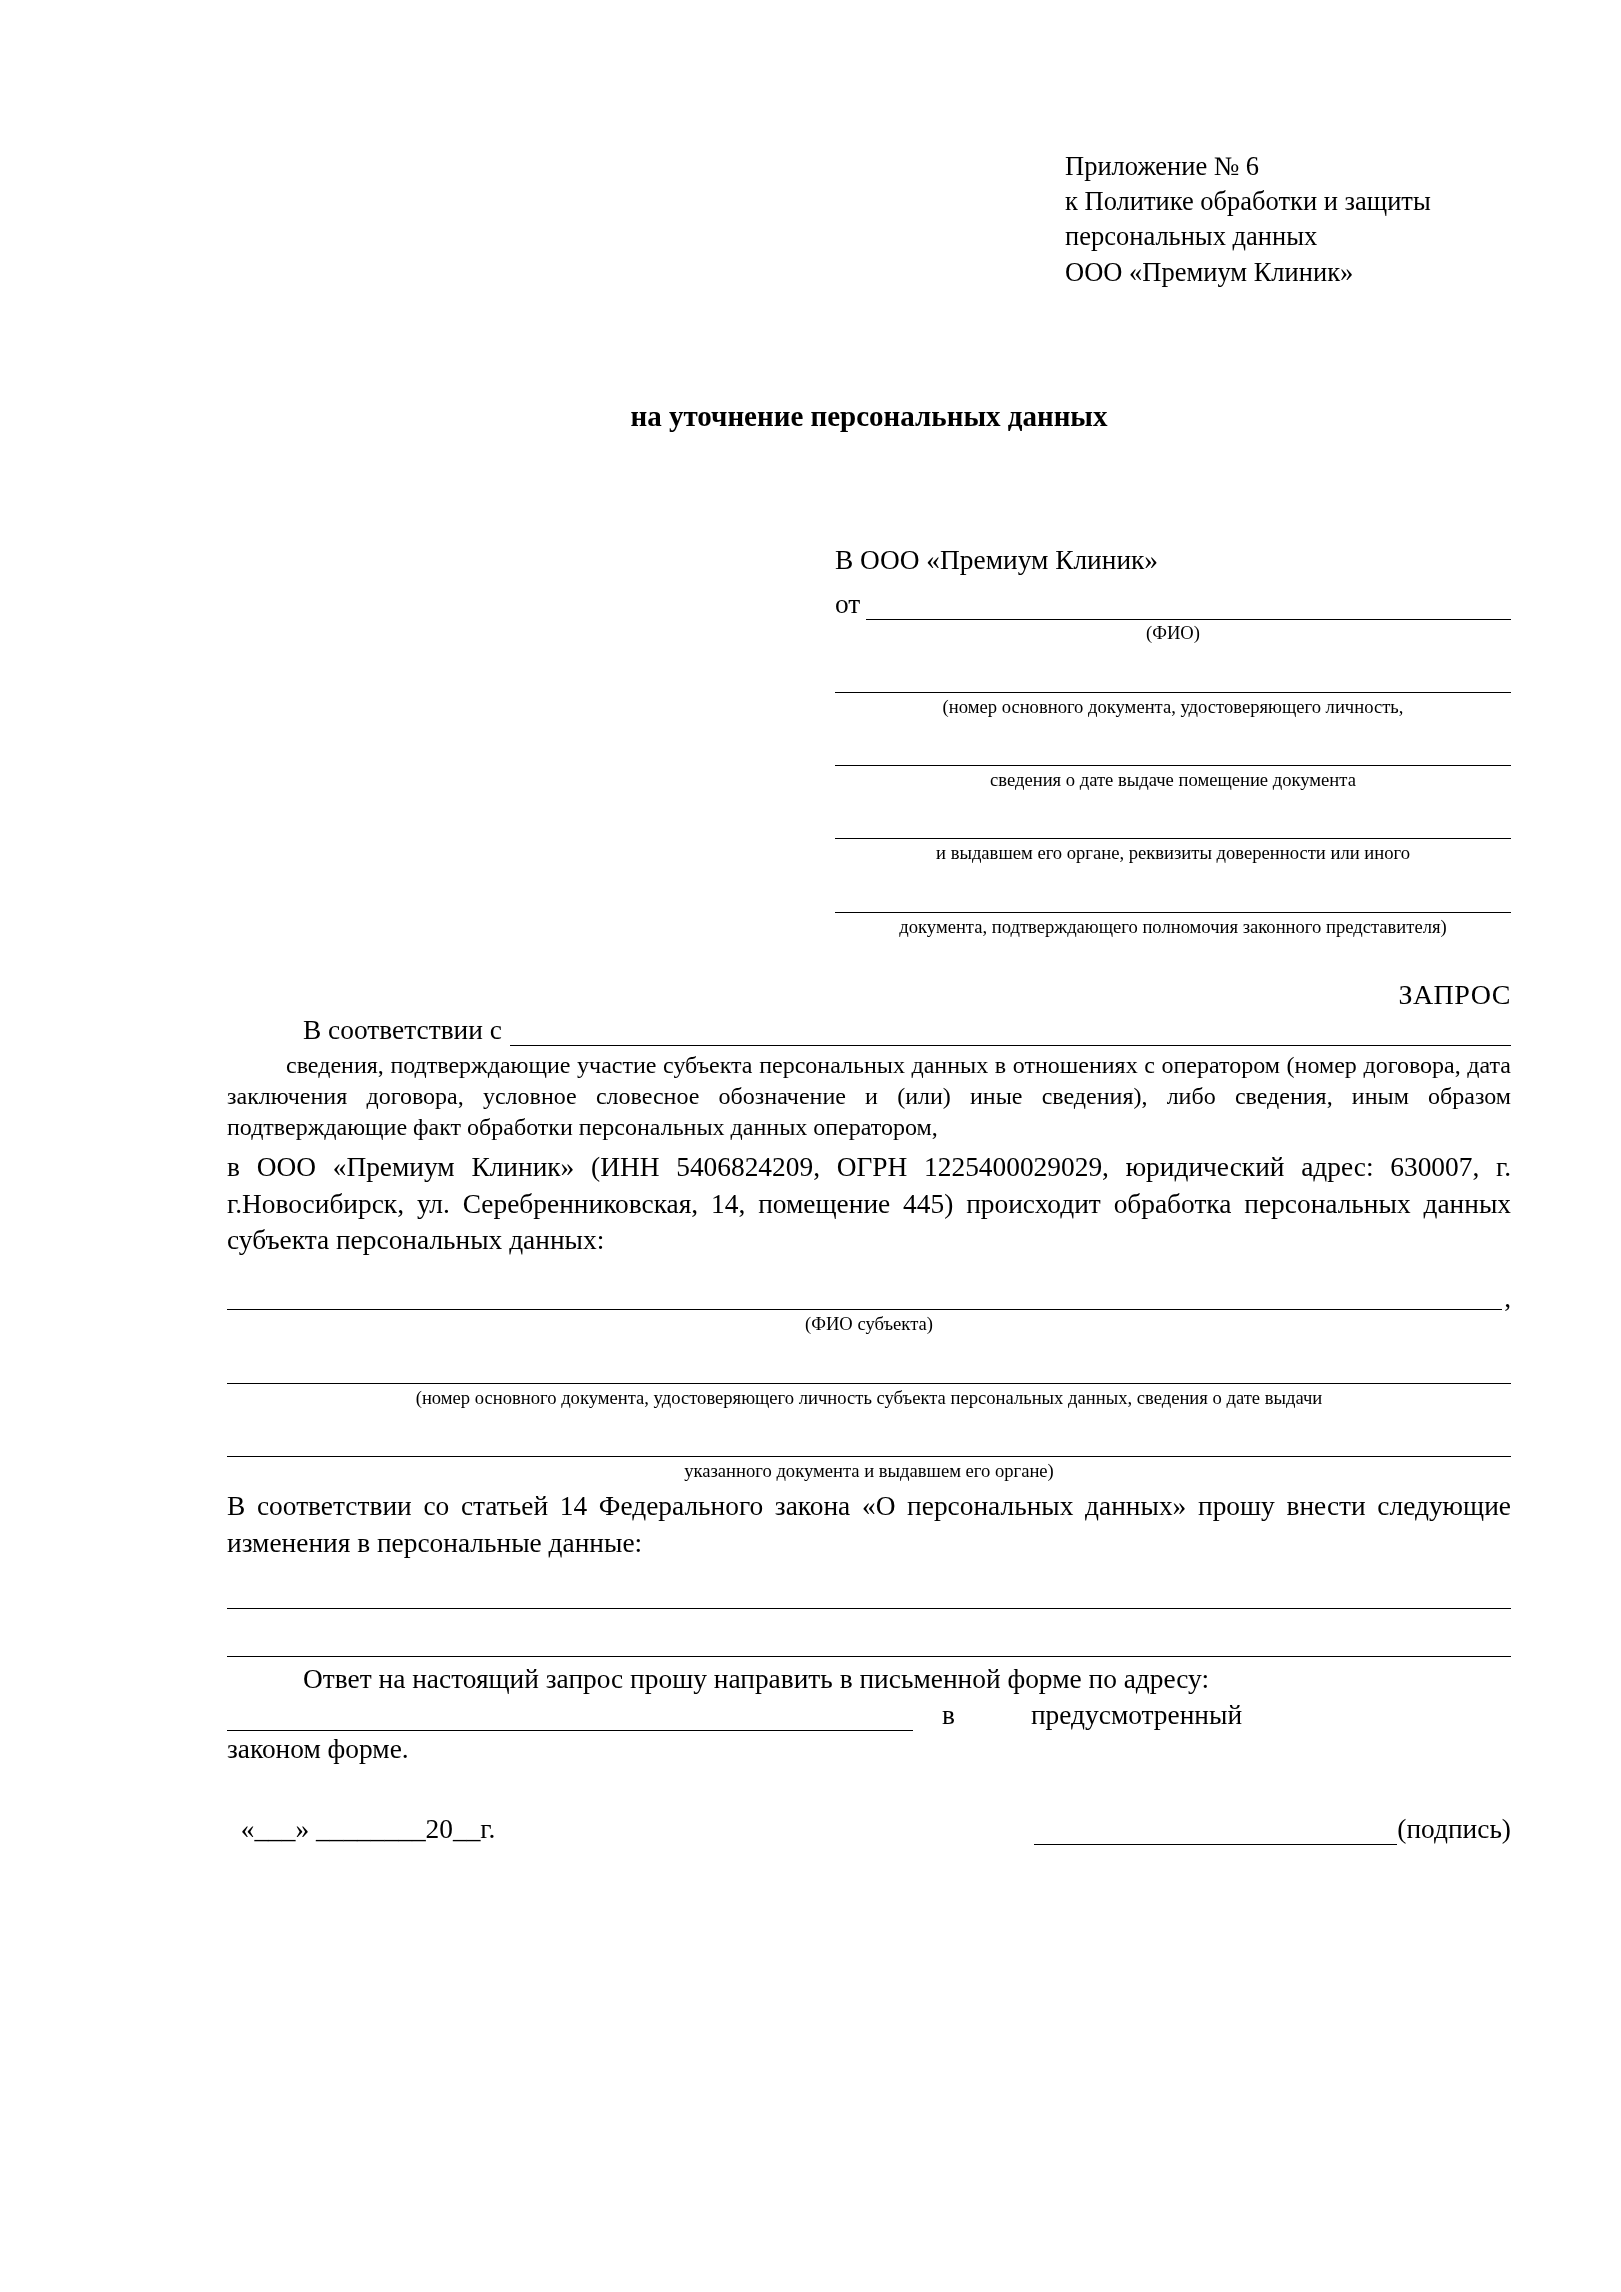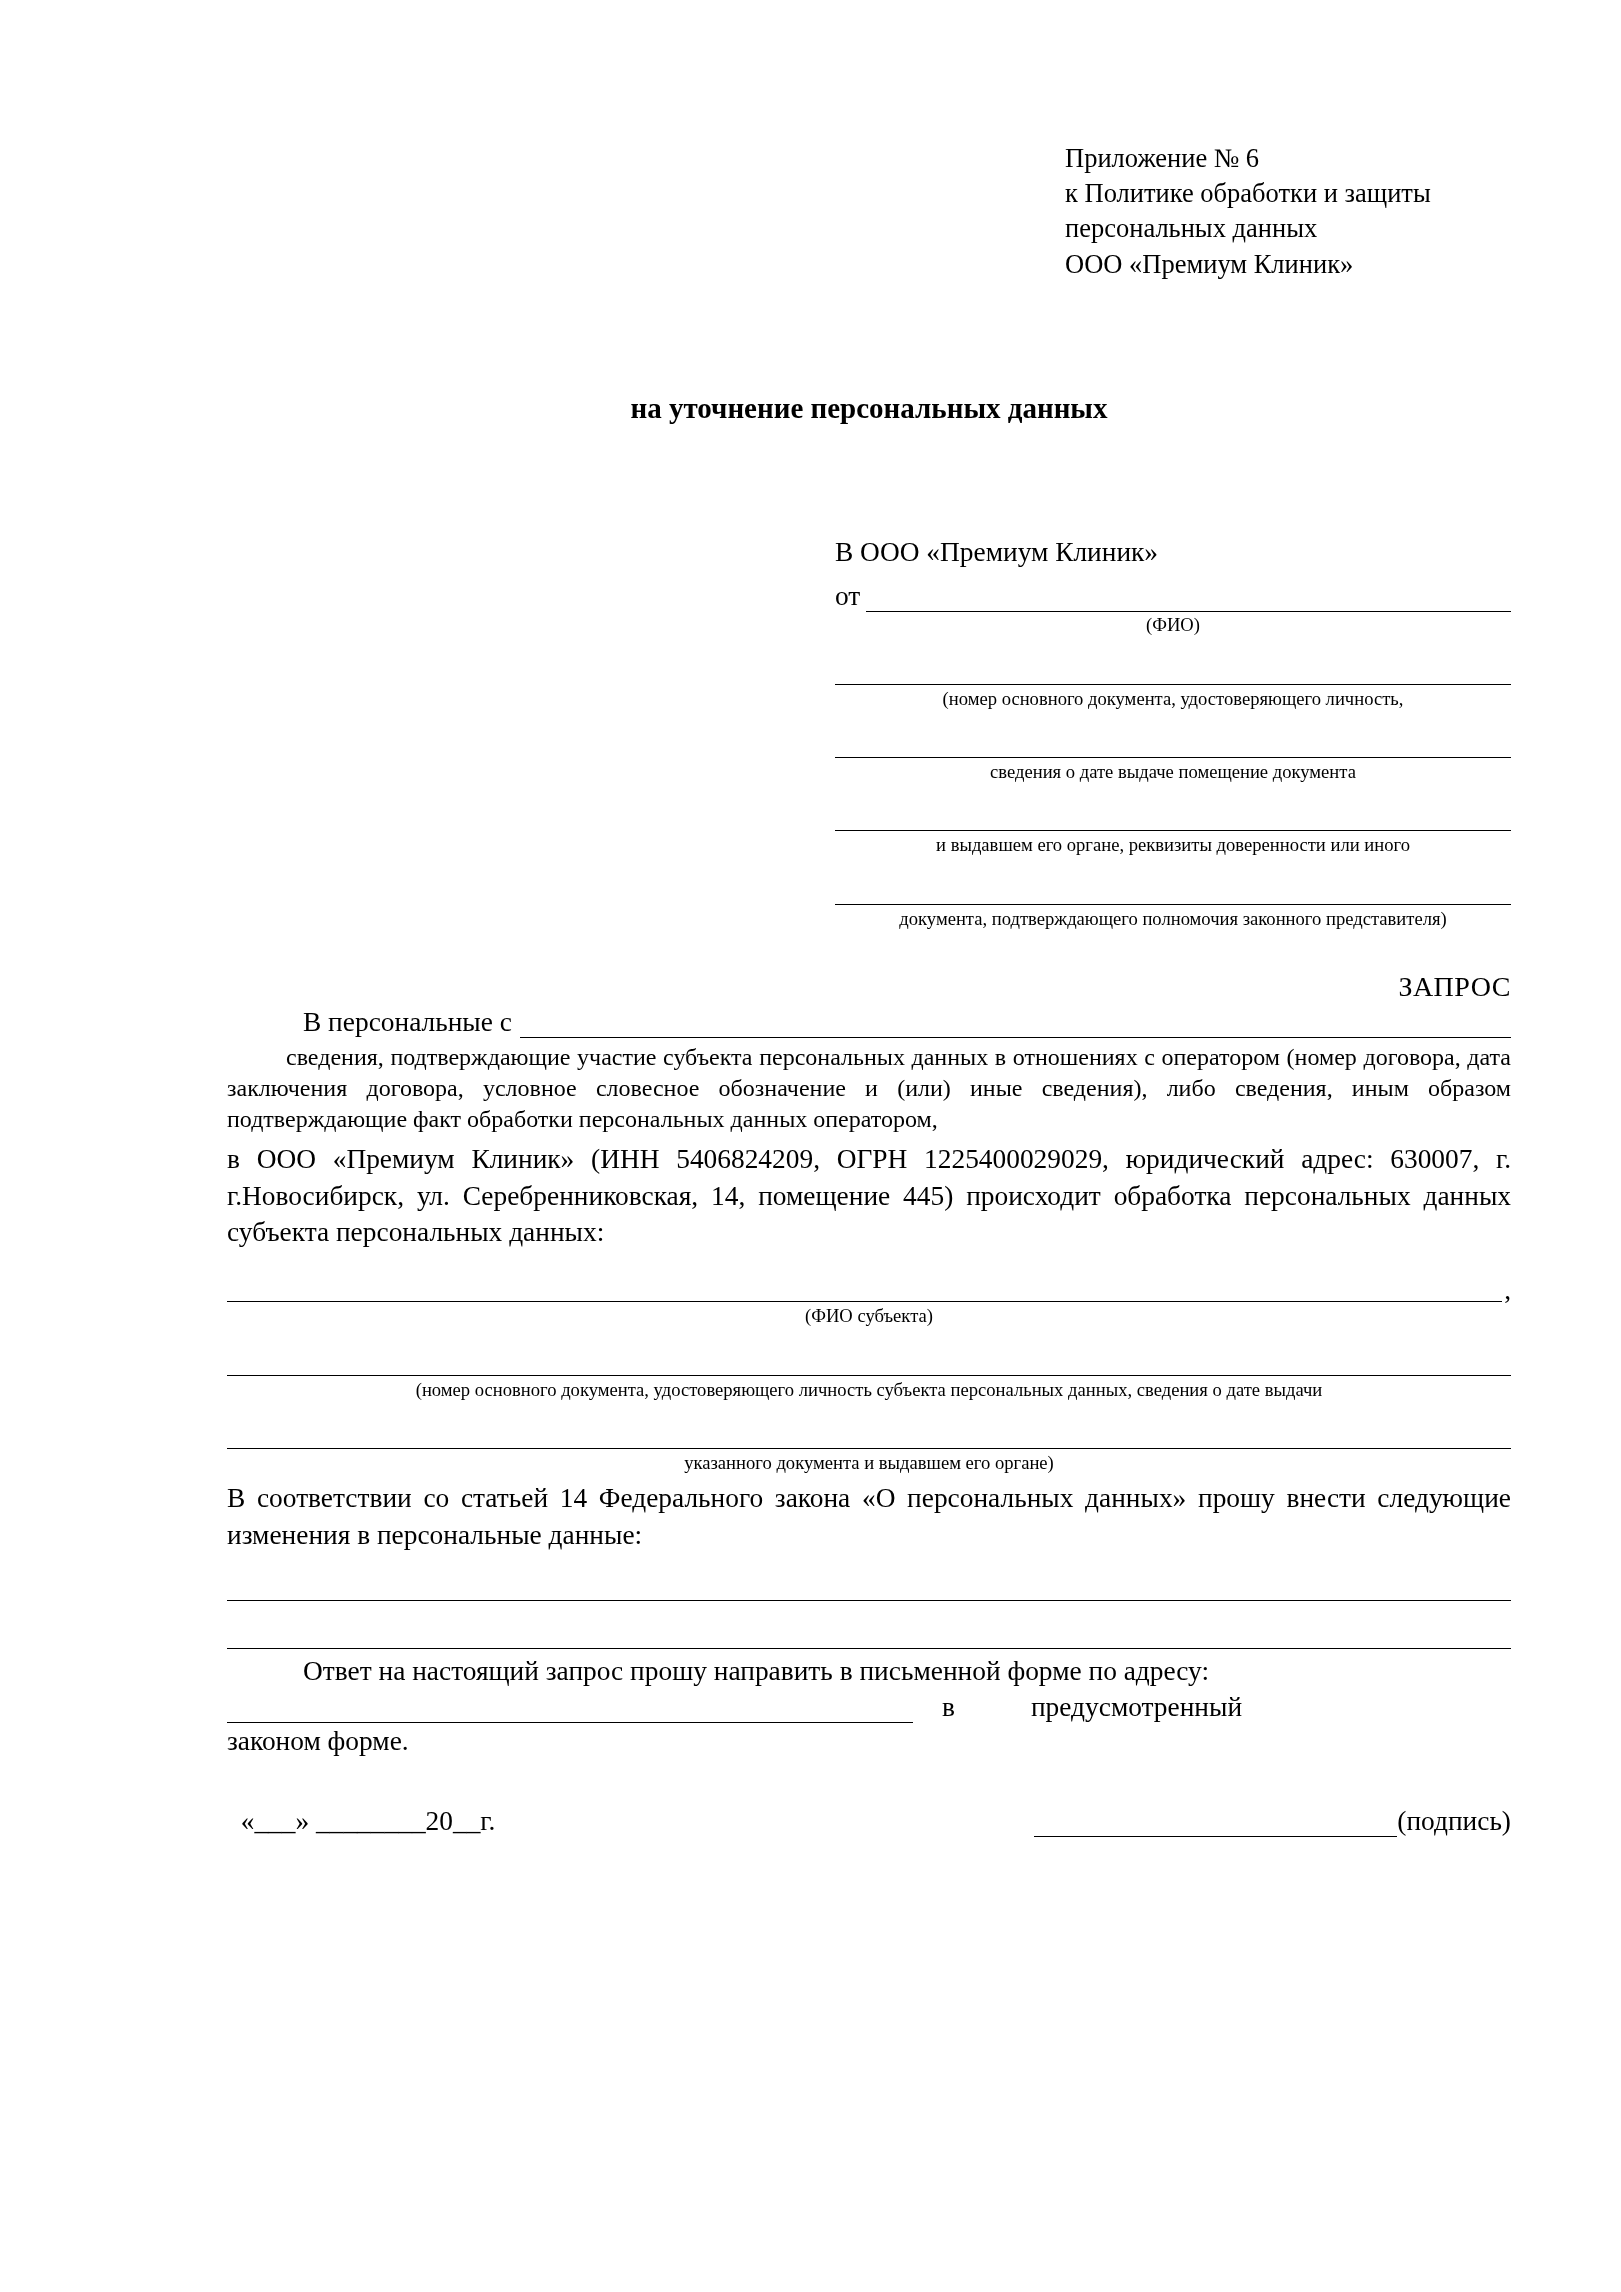--- a/index.html
+++ b/index.html
@@ -8,21 +8,21 @@
     background: #ffffff;
   }
   body {
     font-family: "Liberation Serif", "DejaVu Serif", serif;
     color: #000000;
   }
   .page {
     position: relative;
     width: 1621px;
     height: 1850px;
-    margin: 4px auto;
+    margin: 12px auto;
     background: #ffffff;
     box-sizing: border-box;
     padding: 0;
     overflow: hidden;
   }
   .content {
     position: absolute;
     left: 227px;
     top: 137px;
     width: 1284px;
@@ -232,21 +232,21 @@
 
       <div class="rule-row">
         <div class="rule"></div>
       </div>
       <div class="caption">документа, подтверждающего полномочия законного представителя)</div>
     </div>
 
     <div class="zapros">ЗАПРОС</div>
 
     <div class="inline-row">
-      <span class="lead">В персональные с</span>
+      <span class="lead">В соответствии с</span>
       <span class="fill"></span>
     </div>
 
     <div class="smalltext"><span class="ind"></span><span>сведения, подтверждающие участие субъекта персональных данных в отношениях с оператором (номер договора, дата заключения договора, условное словесное обозначение и (или) иные сведения), либо сведения, иным образом подтверждающие факт обработки персональных данных оператором,</span></div>
 
     <div class="bodytext">в ООО «Премиум Клиник» (ИНН 5406824209, ОГРН 1225400029029, юридический адрес: 630007, г. г.Новосибирск, ул. Серебренниковская, 14, помещение 445) происходит обработка персональных данных субъекта персональных данных:</div>
 
     <div class="rule-with-comma block-after">
       <div class="rule"></div>
       <span class="comma">,</span>

